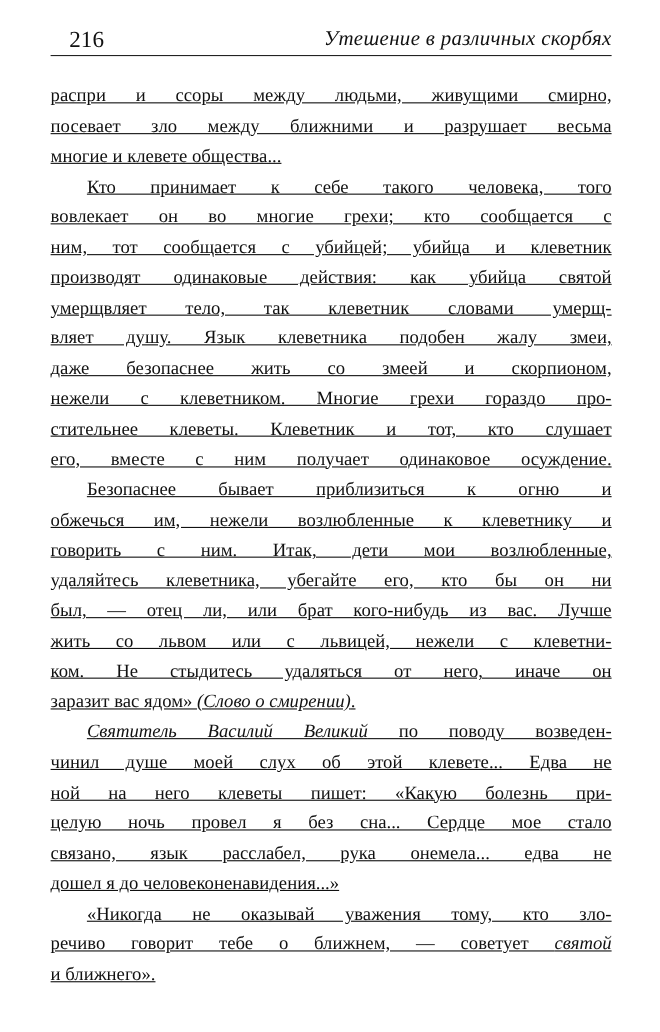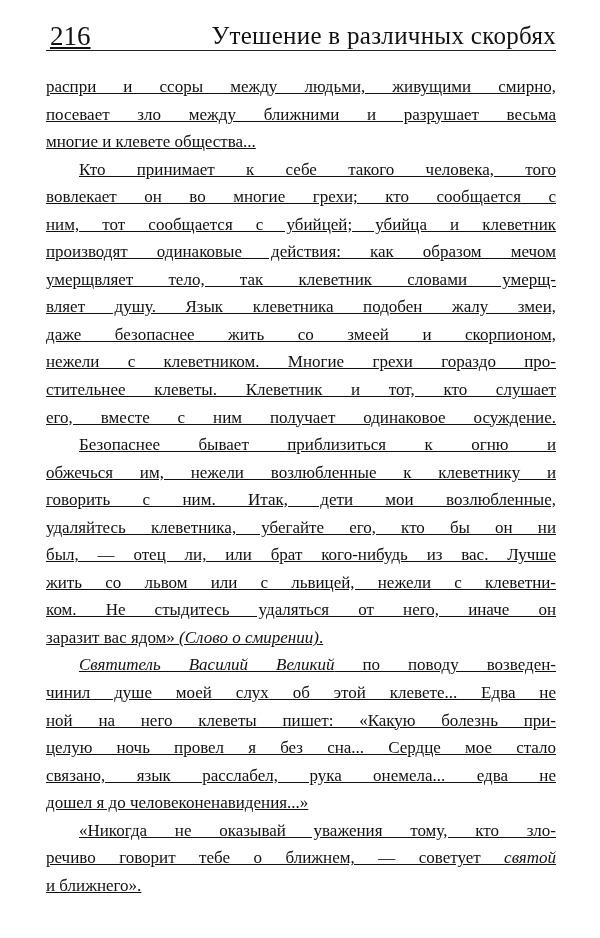--- a/index.html
+++ b/index.html
@@ -1,22 +1,22 @@
 <!DOCTYPE html>
 <html><head>
 <meta charset="utf-8">
 <style>
   html, body { margin: 0; padding: 0; background: #ffffff; }
   body { width: 600px; height: 938px; position: relative; overflow: hidden;
          font-family: "Liberation Serif", "DejaVu Serif", serif; color: #111; }
   .header { position: absolute; left: 46px; top: 24px; width: 510px; height: 26px;
             border-bottom: 1.5px solid #222; }
-  .page-num { position: absolute; left: 4px; top: 0; font-size: 27px; line-height: 24px; text-decoration: underline; }
-  .running-title { position: absolute; right: 0; top: 0; font-size: 25px; line-height: 24px;
-                   letter-spacing: 0.3px; }
+  .page-num { position: absolute; left: 17px; top: 0; font-size: 21px; line-height: 24px; }
+  .running-title { position: absolute; right: 0; top: 0; font-size: 19px; line-height: 24px;
+                   font-style: italic; letter-spacing: 0.3px; }
   .body-text { position: absolute; left: 46px; top: 73px; width: 510px; }
   .line { display: block; font-size: 17px; line-height: 27.55px; height: 27.55px;
           white-space: nowrap; text-align: justify; text-align-last: justify; text-decoration: underline; }
   .line.last { text-align-last: left; }
   .line.indent { padding-left: 33px; }
   .it { font-style: italic; }
 </style>
 </head>
 <body>
 
@@ -25,21 +25,21 @@
   <span class="running-title">Утешение в различных скорбях</span>
 </div>
 
 <div class="body-text">
   <span class="line">распри и ссоры между людьми, живущими смирно,</span>
   <span class="line">посевает зло между ближними и разрушает весьма</span>
   <span class="line last">многие и клевете общества...</span>
   <span class="line indent">Кто принимает к себе такого человека, того</span>
   <span class="line">вовлекает он во многие грехи; кто сообщается с</span>
   <span class="line">ним, тот сообщается с убийцей; убийца и клеветник</span>
-  <span class="line">производят одинаковые действия: как образом мечом</span>
+  <span class="line">производят одинаковые действия: как убийца святой</span>
   <span class="line">умерщвляет тело, так клеветник словами умерщ-</span>
   <span class="line">вляет душу. Язык клеветника подобен жалу змеи,</span>
   <span class="line">даже безопаснее жить со змеей и скорпионом,</span>
   <span class="line">нежели с клеветником. Многие грехи гораздо про-</span>
   <span class="line">стительнее клеветы. Клеветник и тот, кто слушает</span>
   <span class="line">его, вместе с ним получает одинаковое осуждение.</span>
   <span class="line indent">Безопаснее бывает приблизиться к огню и</span>
   <span class="line">обжечься им, нежели возлюбленные к клеветнику и</span>
   <span class="line">говорить с ним. Итак, дети мои возлюбленные,</span>
   <span class="line">удаляйтесь клеветника, убегайте его, кто бы он ни</span>

